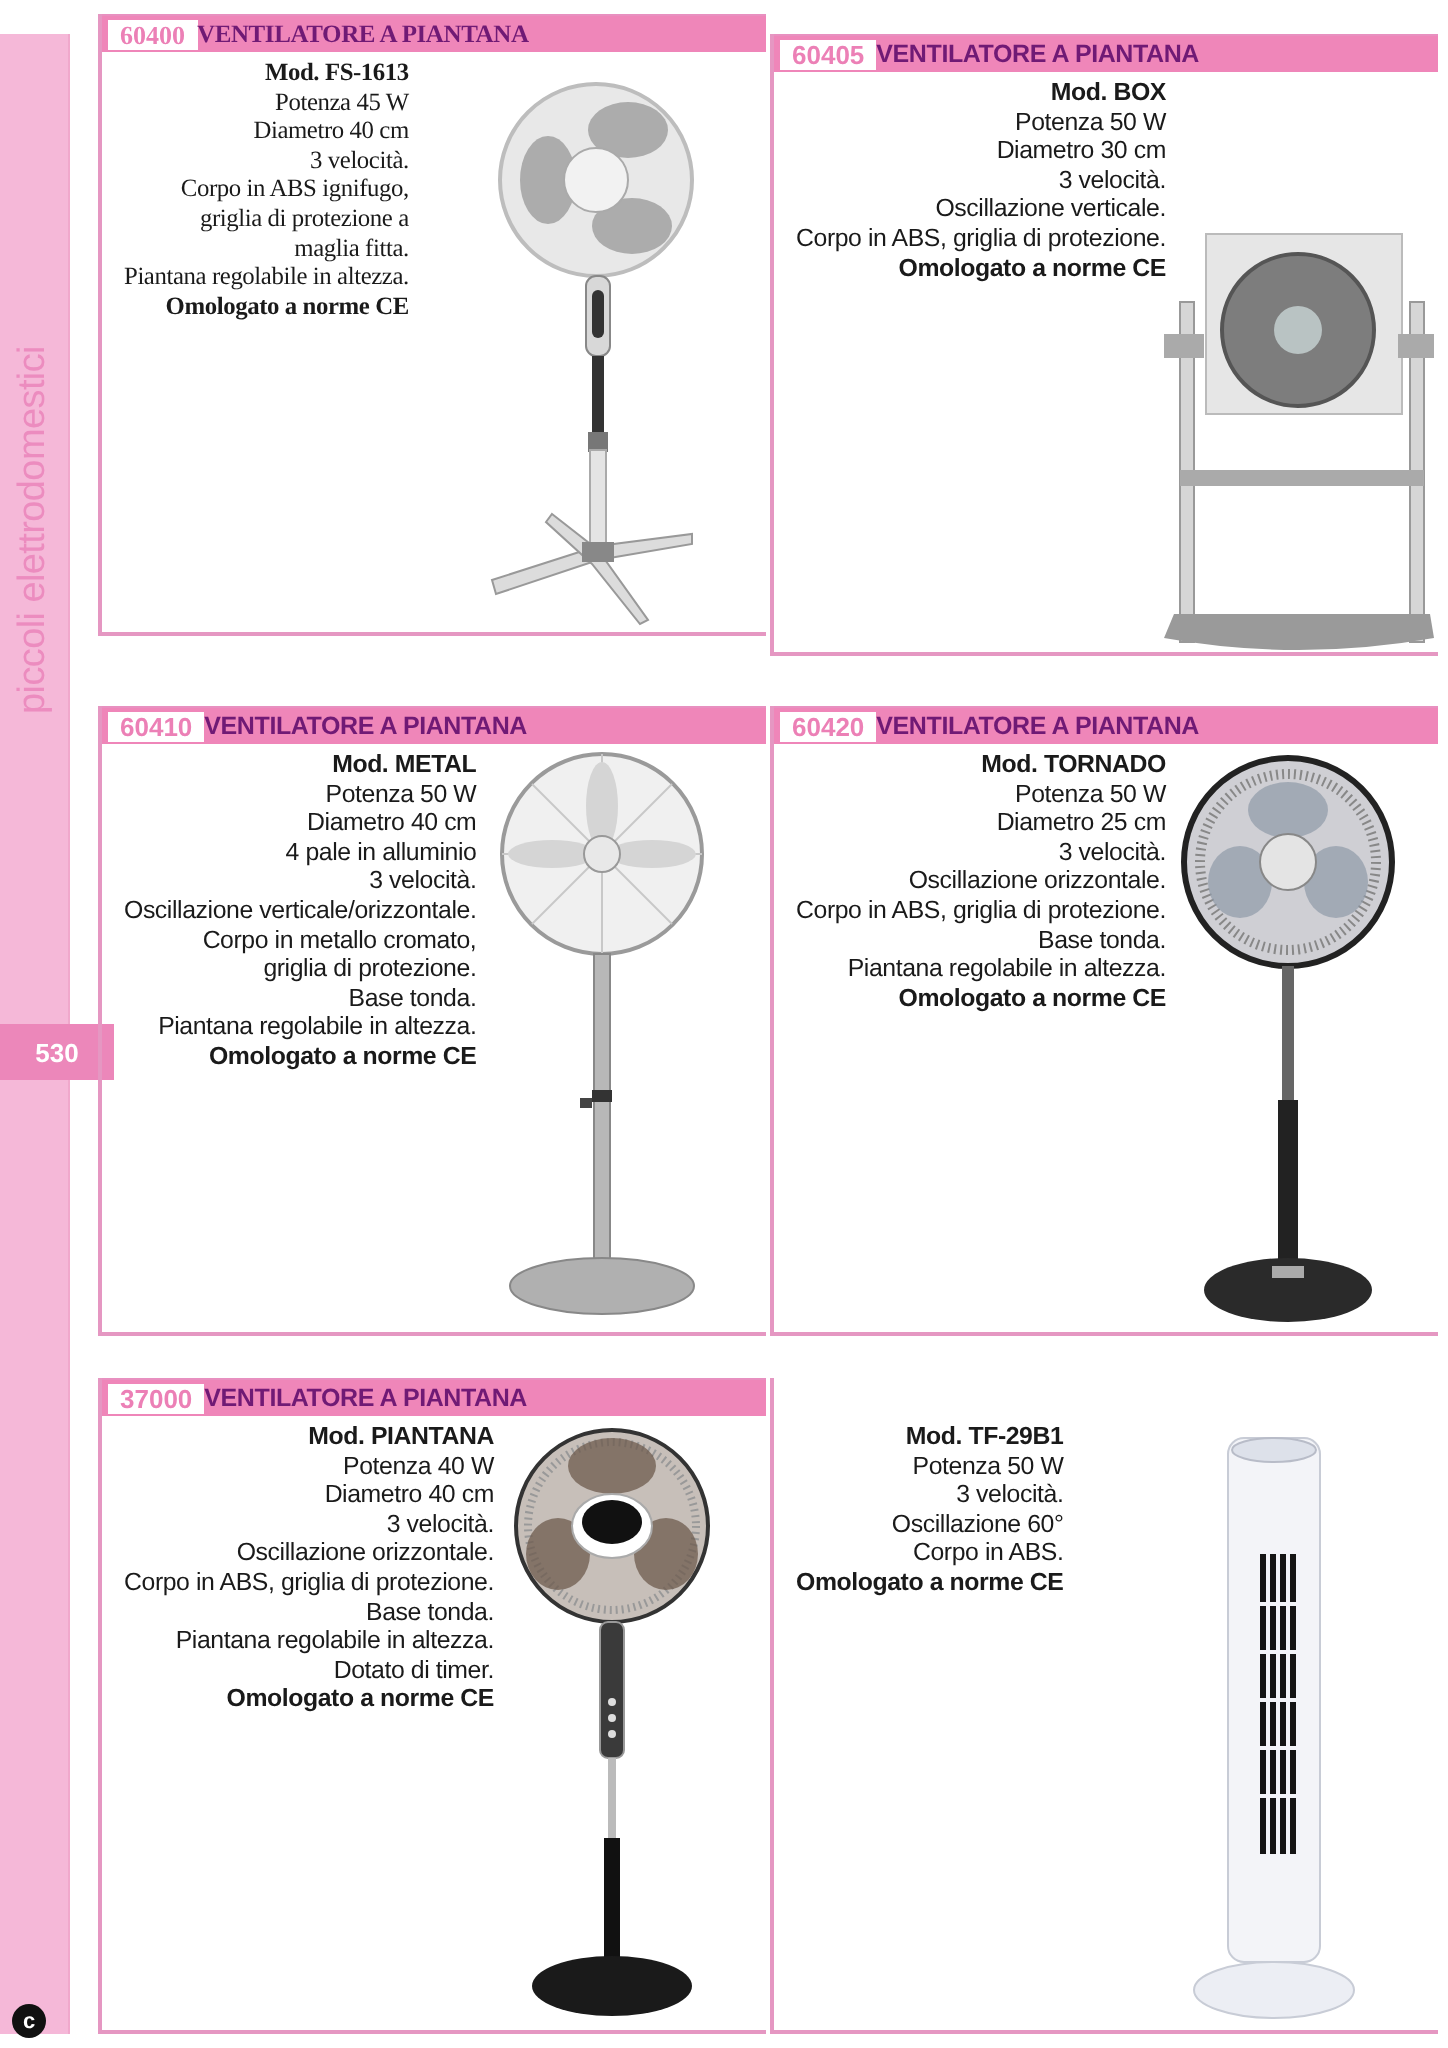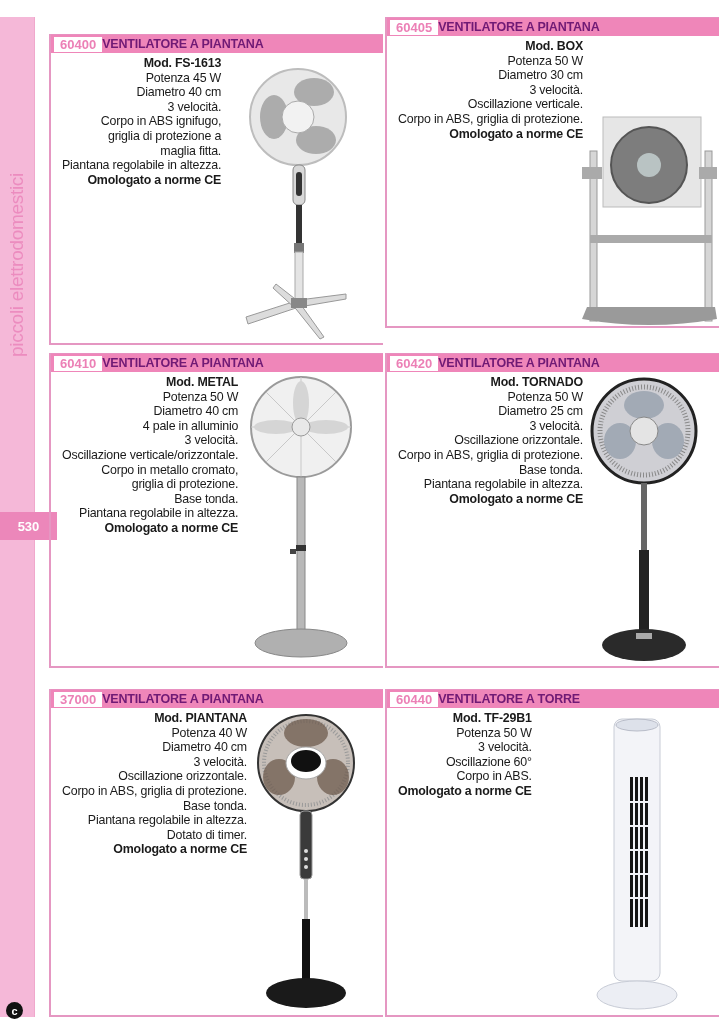--- a/index.html
+++ b/index.html
@@ -50,21 +50,21 @@
 <body>
 
 <div class="sidebar">
   <div class="sidebar-title">
       <span>piccoli elettrodomestici</span>
     </div>
   <div class="page-num">530</div>
   <div class="copyright">c</div>
 </div>
 
-<div class="panel" style="left:49px; top:34px; height:309px;">
+<div class="panel" style="left:49px; top:7px; height:309px;font-family:Liberation Serif, serif;">
   <div class="panel-head">
     <span class="code">60400</span>
     <span class="cat">VENTILATORE A PIANTANA</span>
   </div>
   <div class="desc">
     <div class="model">Mod. FS-1613</div>
     <div>Potenza 45 W</div>
     <div>Diametro 40 cm</div>
     <div>3 velocità.</div>
     <div>Corpo in ABS ignifugo,</div>
@@ -213,24 +213,20 @@
     <circle cx="55" cy="140" r="2" fill="#ddd"></circle>
       <circle cx="55" cy="148" r="2" fill="#ddd"></circle>
       <circle cx="55" cy="156" r="2" fill="#ddd"></circle>
     <rect x="53" y="168" width="4" height="40" fill="#bbb"></rect>
     <rect x="51" y="208" width="8" height="70" fill="#111"></rect>
     <ellipse cx="55" cy="282" rx="40" ry="15" fill="#1a1a1a"></ellipse>
   </svg>
 </div>
 
 <div class="panel" style="left:385px; top:689px; height:326px;">
-  <div class="panel-head">
-    <span class="code">60440</span>
-    <span class="cat">VENTILATORE A TORRE</span>
-  </div>
   <div class="desc">
     <div class="model">Mod. TF-29B1</div>
     <div>Potenza 50 W</div>
     <div>3 velocità.</div>
     <div>Oscillazione 60°</div>
     <div>Corpo in ABS.</div>
     <div class="ce">Omologato a norme CE</div>
   </div>
   <svg class="img" style="left:205px; top:28px;" width="90" height="295" viewBox="0 0 90 295">
     <rect x="22" y="2" width="46" height="262" rx="8" fill="#f3f4f8" stroke="#c8ccd6"></rect>

